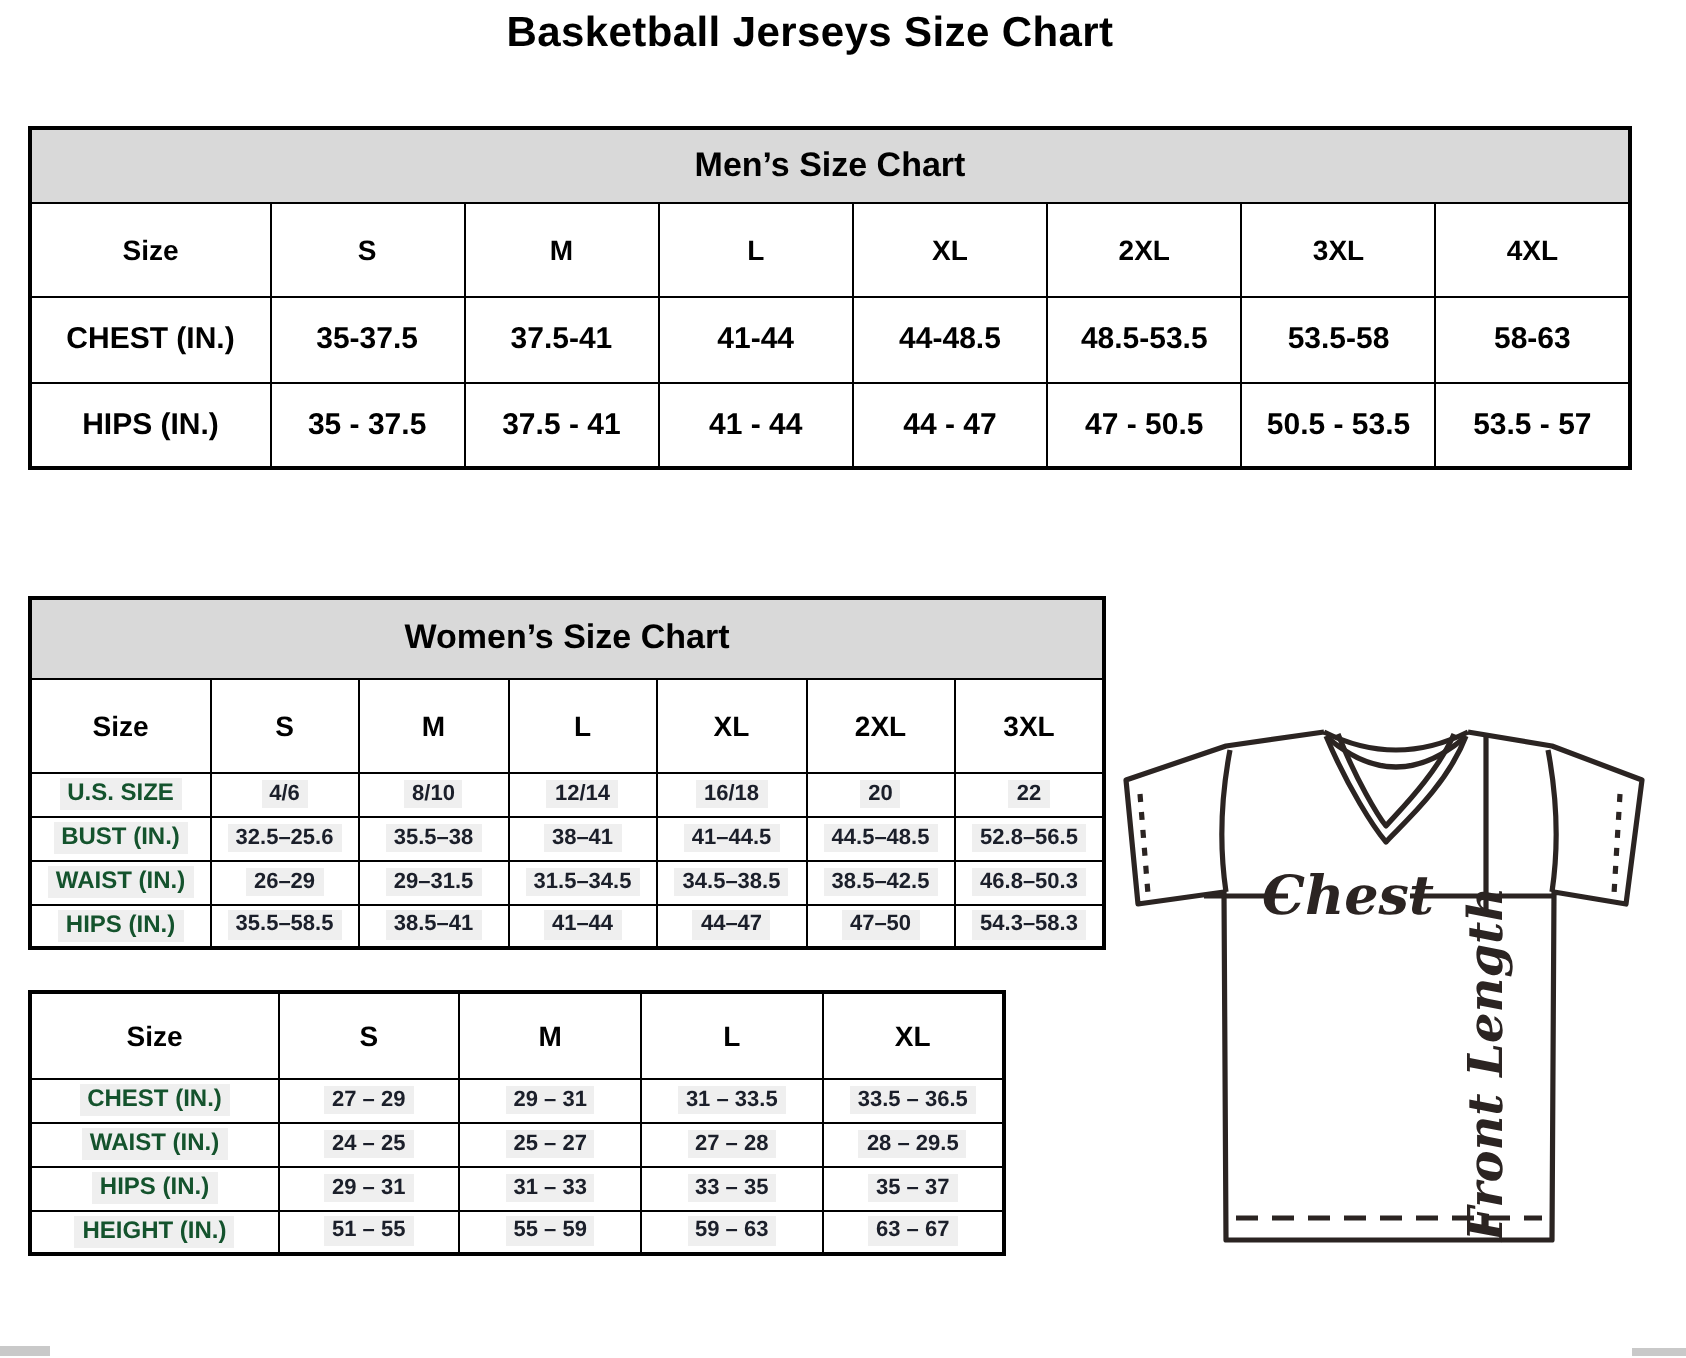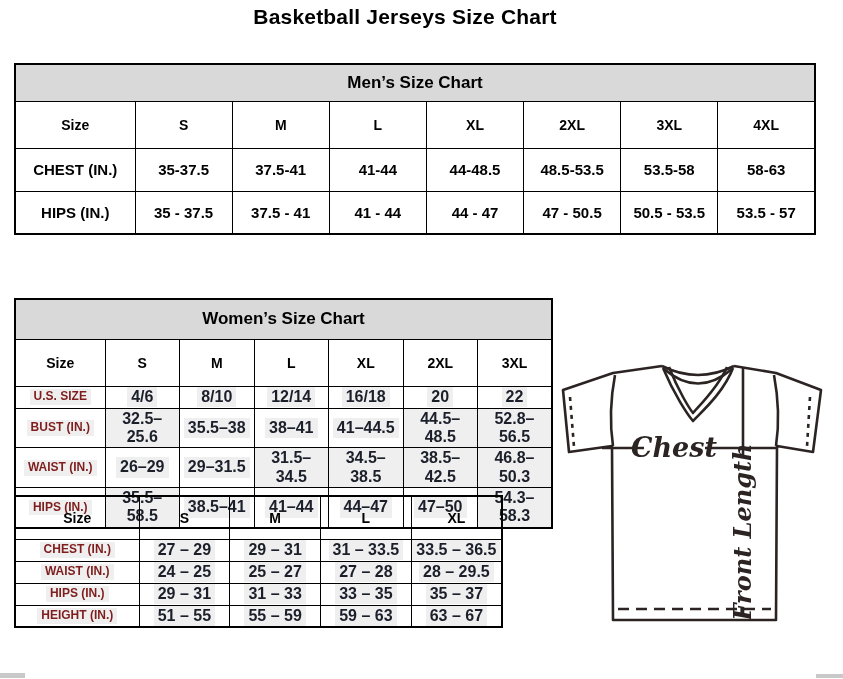--- a/index.html
+++ b/index.html
@@ -10,23 +10,23 @@
   .page-title{
     position:absolute;left:0;top:5px;width:810px;text-align:center;
     font-size:21px;font-weight:bold;letter-spacing:.2px;
   }
   .tbl-wrap{position:absolute;}
   table.szt{border-collapse:collapse;table-layout:fixed;border:2px solid #000;width:100%;}
   table.szt td{border:1px solid #000;text-align:center;vertical-align:middle;padding:0;overflow:hidden;}
   td.gray-head{background:#d9d9d9;font-size:17px;font-weight:bold;}
   td.size-head{font-size:14px;font-weight:bold;}
   td.men-cell{font-size:15px;font-weight:bold;}
-  td.sm-cell{font-size:16px;font-weight:bold;color:#1b1f2a;}
+  td.sm-cell{font-size:11px;font-weight:bold;color:#1b1f2a;}
   td.sm-cell .hl,td.sm-label .hl{background:#efefef;padding:1px 4px;display:inline-block;line-height:1.15;}
-  td.sm-label{font-size:12px;font-weight:bold;color:#7f1d1d;}
+  td.sm-label{font-size:12px;font-weight:bold;color:#14532d;}
   tr.h37{height:37px}tr.h40{height:40px}tr.h42{height:42px}tr.h43{height:43px}
   tr.h47{height:47px}tr.h22{height:22px}
   .men{left:14px;top:63px;width:802px;}
   .women{left:14px;top:298px;width:539px;border-radius:31px;}
   .youth{left:14px;top:495px;width:489px;}
   .jersey{position:absolute;left:556px;top:360px;width:274px;height:268px;}
   .sb{position:absolute;background:#c9c9c9;}
   .sb-left{left:0;top:673px;width:25px;height:5px;}
   .sb-right{left:816px;top:674px;width:27px;height:4px;}
 </style>

